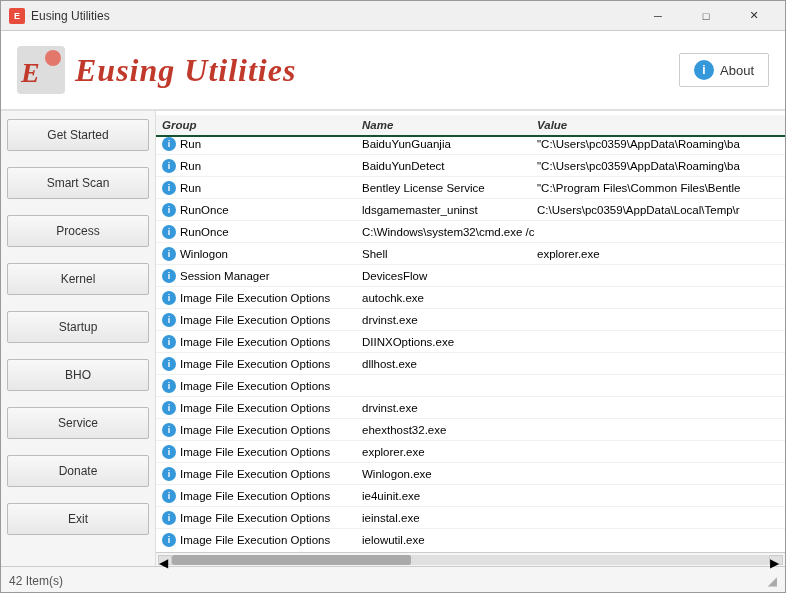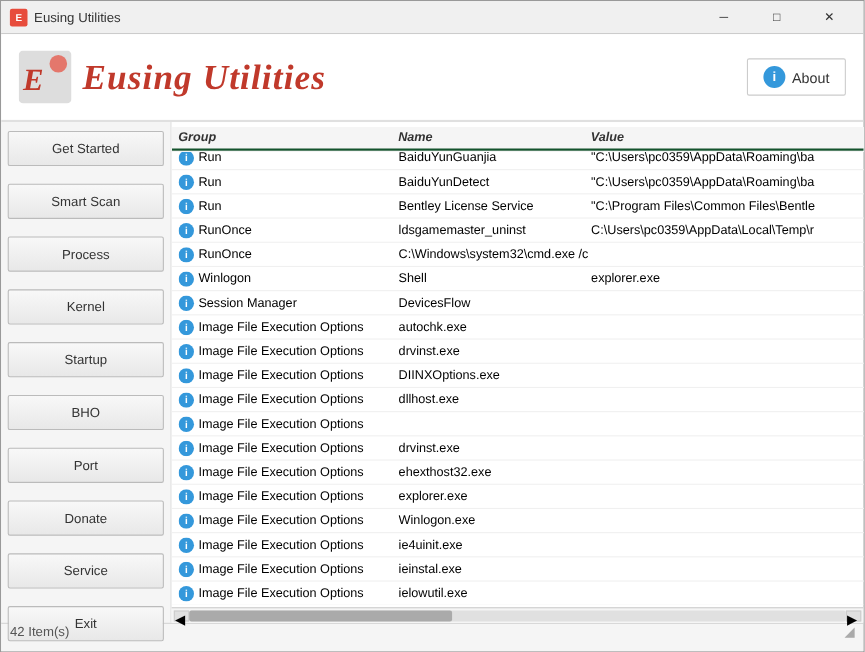--- a/index.html
+++ b/index.html
@@ -192,20 +192,21 @@
       align-items: center;
       justify-content: center;
       flex-shrink: 0;
     }
 
     .status-bar {
       height: 28px;
       background: #f5f5f5;
       border-top: 1px solid #ccc;
       display: flex;
+      align-items: center;
       padding: 0 8px;
       font-size: 12px;
       color: #555;
       justify-content: space-between;
     }
 
     
     .table-scroll::-webkit-scrollbar { width: 14px; }
     .table-scroll::-webkit-scrollbar-track { background: #f5f5f5; }
     .table-scroll::-webkit-scrollbar-thumb { background: #bbb; border: 1px solid #999; }
@@ -267,23 +268,22 @@
 
 <div class="main-content">
 
   <div class="sidebar">
     <button class="sidebar-btn">Get Started</button>
     <button class="sidebar-btn">Smart Scan</button>
     <button class="sidebar-btn">Process</button>
     <button class="sidebar-btn">Kernel</button>
     <button class="sidebar-btn">Startup</button>
     <button class="sidebar-btn">BHO</button>
-    <button class="sidebar-btn">Port</button>
+    <button class="sidebar-btn">Service</button>
     <button class="sidebar-btn">Donate</button>
-    <button class="sidebar-btn">Service</button>
     <button class="sidebar-btn">Exit</button>
   </div>
 
   <div class="content-area">
     <div class="table-container">
       <div class="table-header">
         <div class="cell">Group</div>
         <div class="cell">Name</div>
         <div class="cell">Value</div>
       </div>

